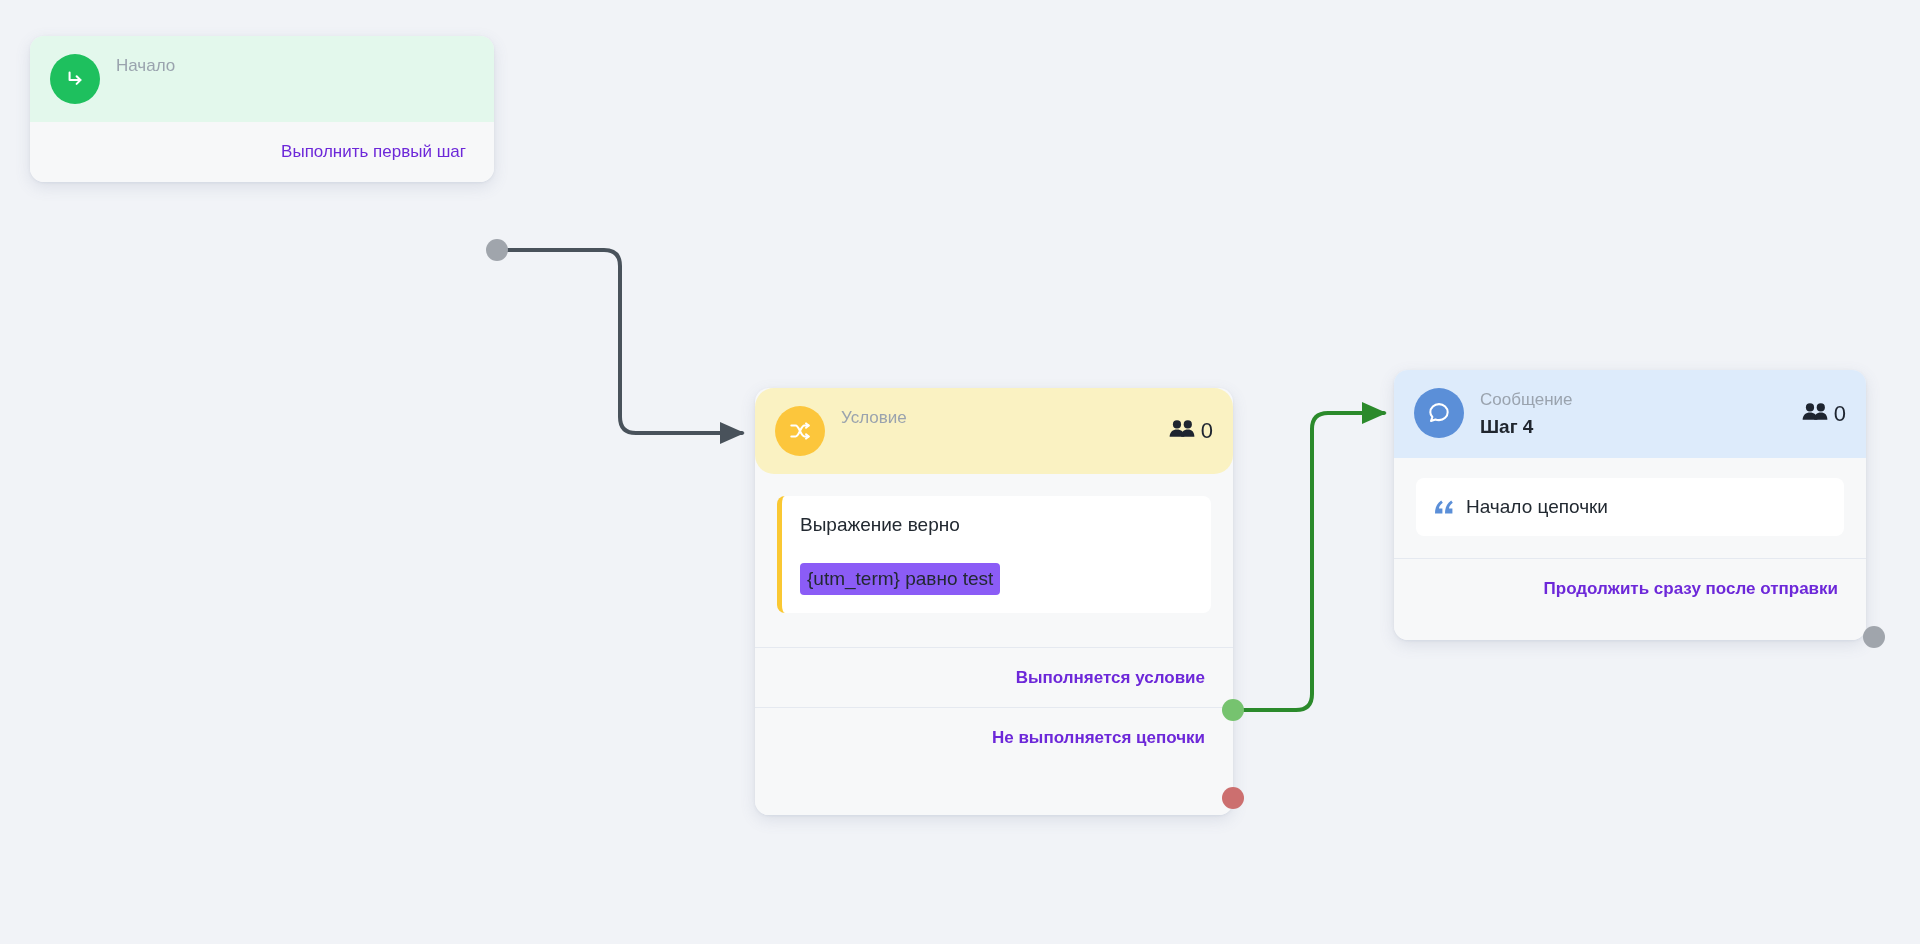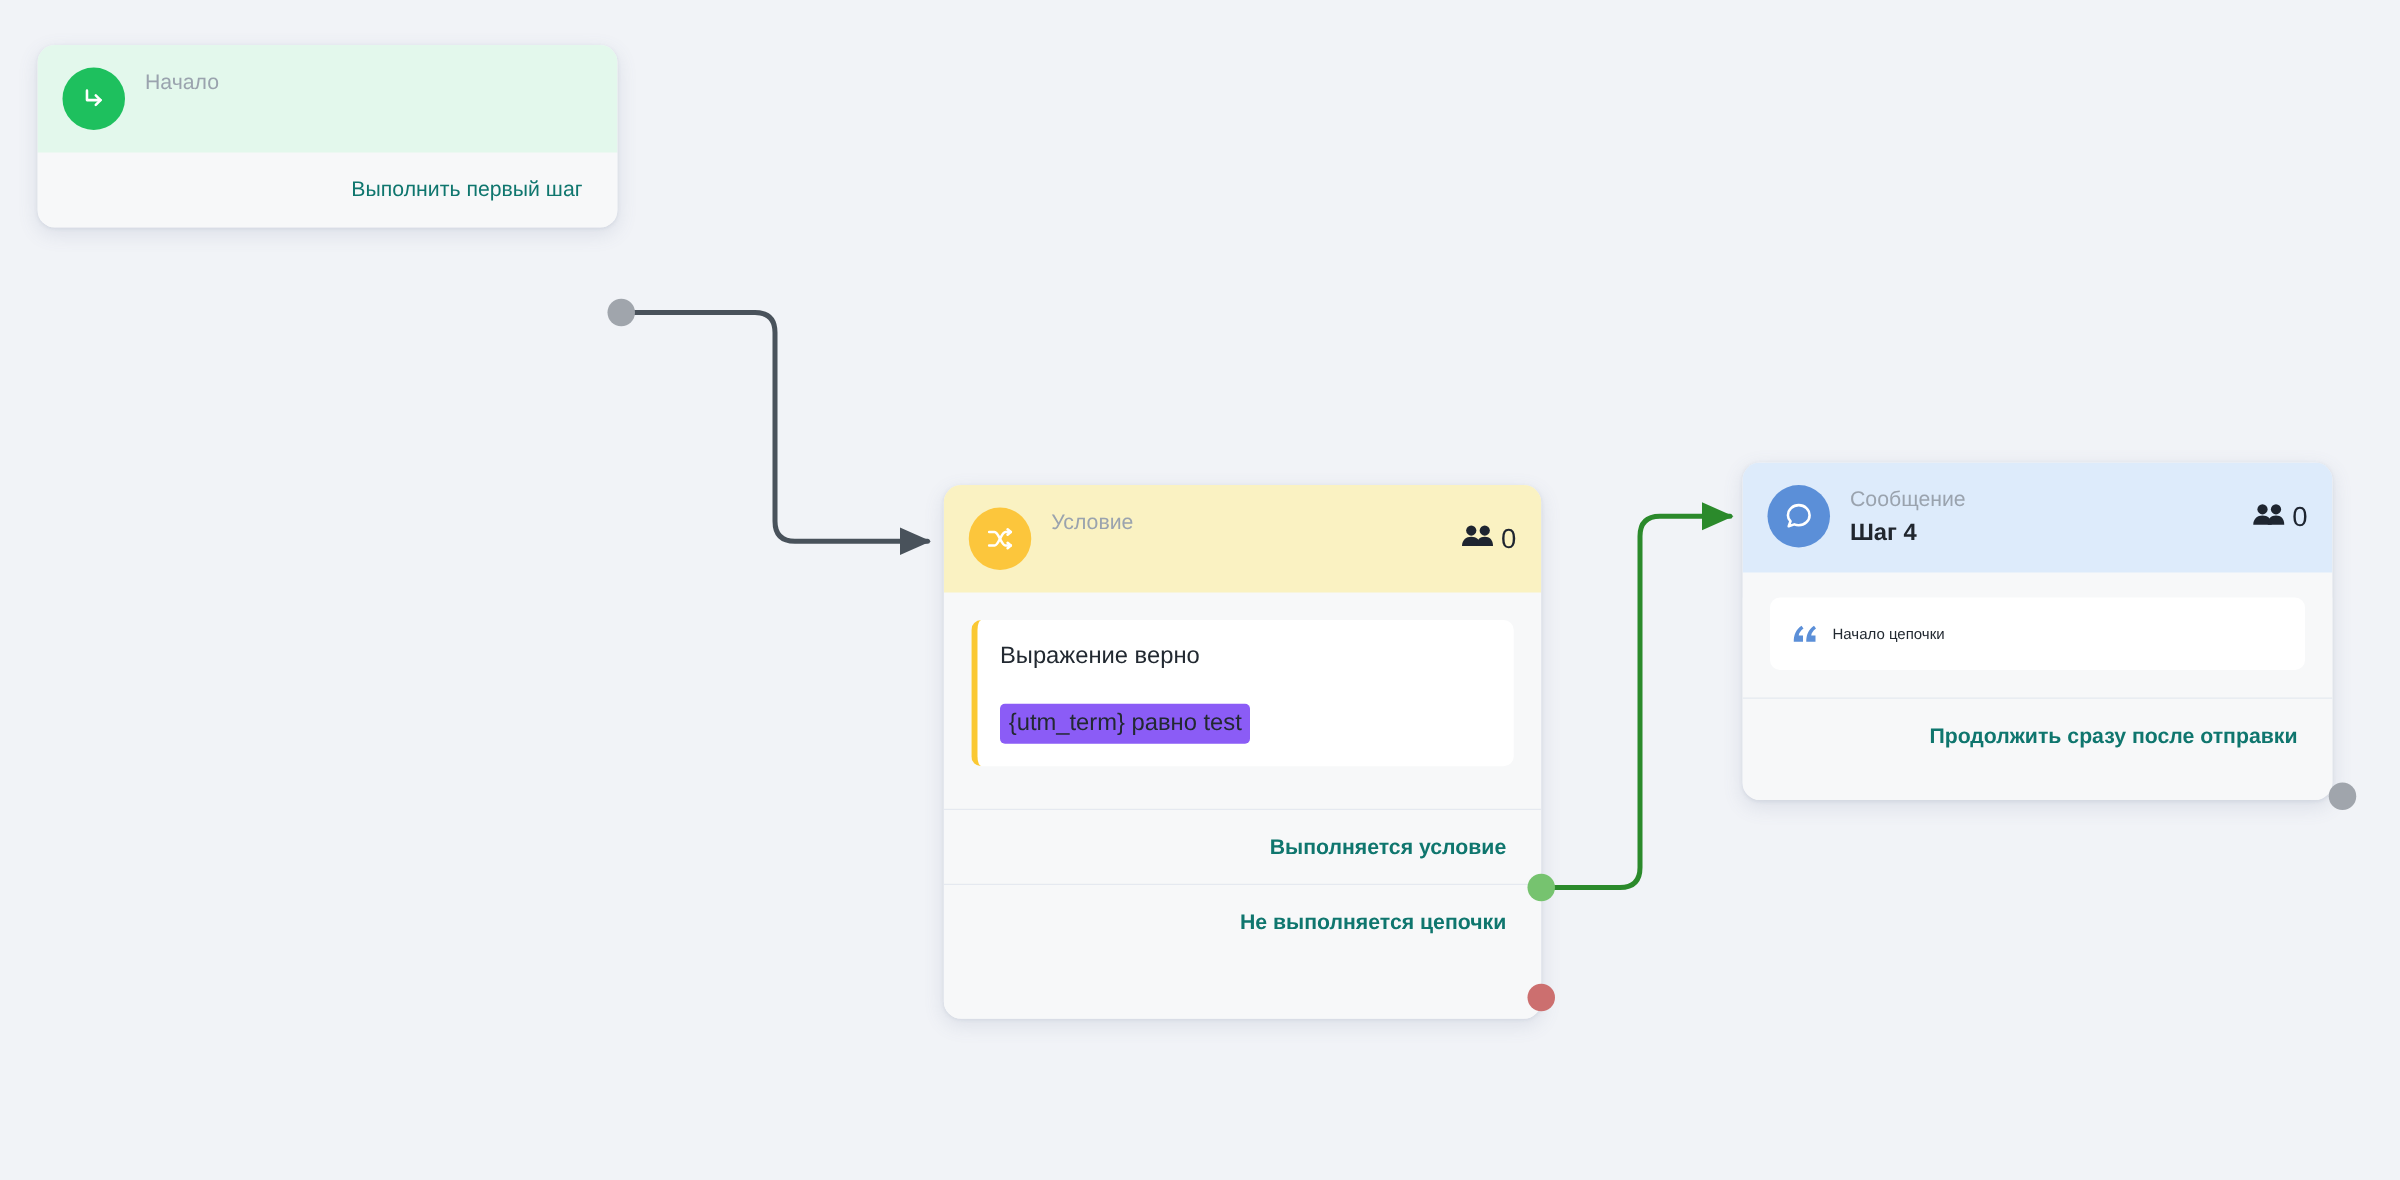--- a/index.html
+++ b/index.html
@@ -46,21 +46,21 @@
 
   .card-head {
     display: flex;
     align-items: flex-start;
     gap: 16px;
     padding: 18px 20px 18px 20px;
     position: relative;
   }
 
   .head-green  { background: #e3f8ec; }
-  .head-yellow { background: #faf2c2; }
+  .head-yellow { background: #faf2c2; border-radius: 19px; }
   .head-blue   { background: #ddebfb; }
 
   .node-icon {
     width: 50px;
     height: 50px;
     border-radius: 50%;
     flex: 0 0 50px;
     display: flex;
     align-items: center;
     justify-content: center;
@@ -97,21 +97,21 @@
 
   
   .card-body { padding: 0; background: #f7f8f9; }
 
   .footer-row {
     display: flex;
     align-items: center;
     justify-content: flex-end;
     padding: 18px 28px 18px 24px;
     font-size: 17px;
-    color: #0f766e;
+    color: #6d28d9;
     position: relative;
     min-height: 60px;
   }
   .footer-row.divided { border-top: 1px solid #e5e9f0; font-weight: bold; }
 
   .row-label { text-align: right; }
 
   
   .port {
     position: absolute;
@@ -153,21 +153,21 @@
   .msg-block {
     margin: 20px 22px 0 22px;
     background: #ffffff;
     border-radius: 8px;
     padding: 16px 18px;
     display: flex;
     align-items: center;
     gap: 12px;
   }
   .msg-text {
-    font-size: 12px;
+    font-size: 19px;
     color: #222931;
     line-height: 26px;
   }
   .quote-icon { flex: 0 0 auto; display: flex; align-items: center; }
 
   .msg-spacer { height: 22px; }
 </style>
 </head>
 <body>
 

